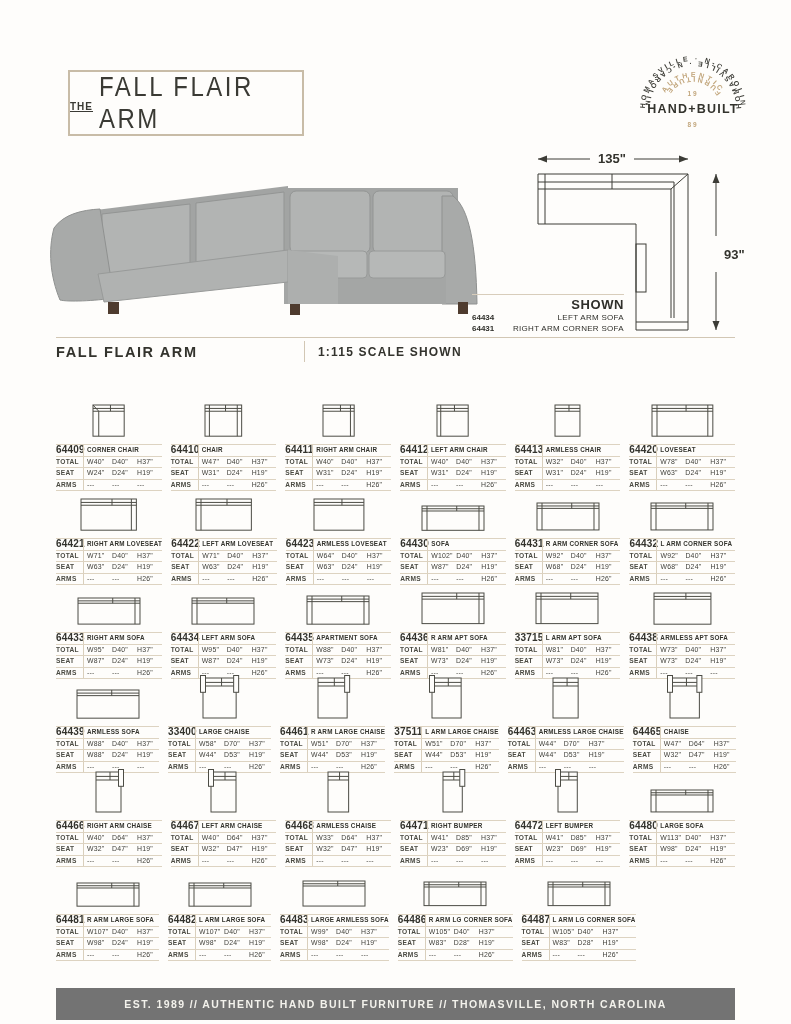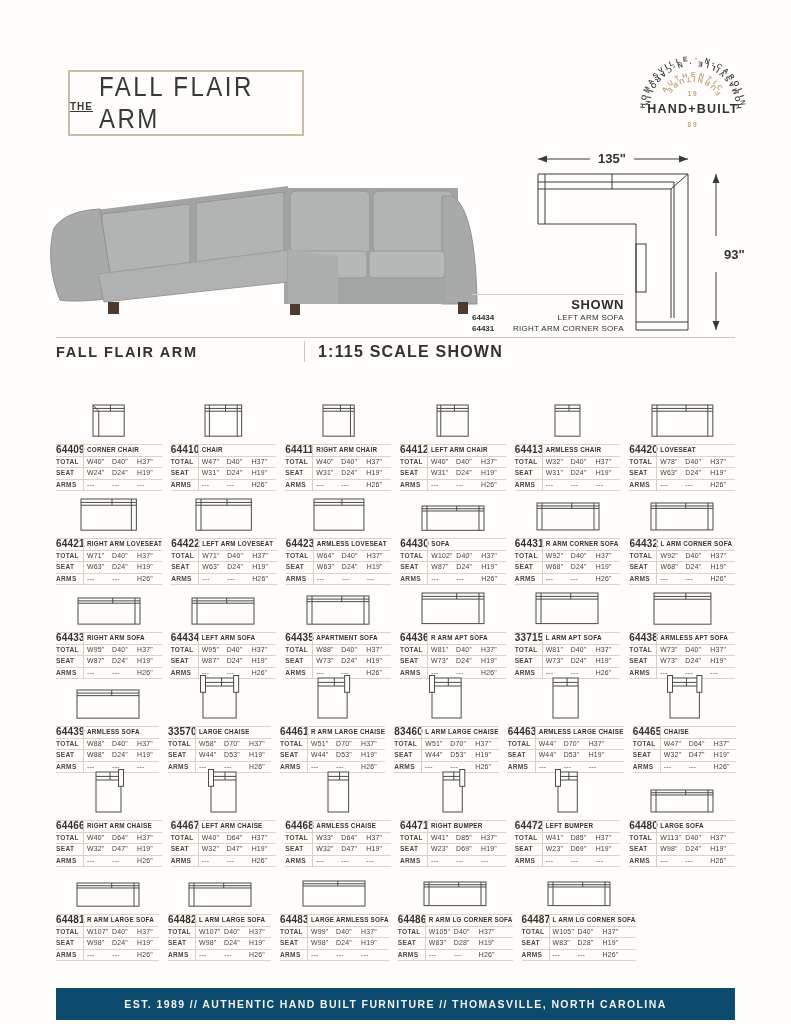--- a/index.html
+++ b/index.html
@@ -17,37 +17,37 @@
   .shown-block{left:472px;top:294px;width:152px;font-size:8px;}
   .shown-rule{border-top:1px solid #d8cdbb;margin-bottom:2px;}
   .shown-head{text-align:right;font-weight:700;font-size:13px;letter-spacing:.6px;color:#2f2f2a;margin-bottom:1px;}
   .shown-row{display:flex;justify-content:space-between;line-height:10.5px;color:#2f2f2a;}
   .shown-row b{font-weight:700;}
   .shown-row span{letter-spacing:.3px;}
   
   .titlebar{left:56px;top:337px;width:679px;border-top:1px solid #d2c7b4;display:flex;align-items:center;height:27px;}
   .titlebar .t-left{width:248px;font-size:14.5px;font-weight:700;letter-spacing:1.6px;color:#33332d;}
   .titlebar .t-div{border-left:1px solid #d2c7b4;height:21px;}
-  .titlebar .t-right{padding-left:13px;font-size:16px;font-weight:700;letter-spacing:1.2px;color:#33332d;}
+  .titlebar .t-right{padding-left:13px;font-size:12px;font-weight:700;letter-spacing:1.2px;color:#33332d;}
   
   .grid{left:56px;top:397px;width:679px;}
   .grid-row{display:grid;grid-template-columns:repeat(6,1fr);column-gap:9px;height:94px;}
   .cell{display:flex;flex-direction:column;}
   .icon-wrap{height:44px;display:flex;align-items:flex-end;justify-content:center;padding-bottom:3px;}
   .ptable{width:100%;font-size:7px;}
   .prow{display:flex;align-items:center;border-bottom:1px solid #ddd3c1;line-height:10.5px;height:10.5px;}
   .prow.first{border-top:1px solid #ddd3c1;}
   .p-num{width:27px;font-weight:700;font-size:10px;color:#33332d;letter-spacing:.2px;flex:none;}
   .p-name{border-left:1px solid #d9cfbc;padding-left:3px;font-weight:700;font-size:6.3px;letter-spacing:.25px;color:#33332d;white-space:nowrap;overflow:visible;}
   .p-label{width:27px;font-weight:700;font-size:6.6px;color:#4a4a42;letter-spacing:.3px;flex:none;}
   .p-vals{border-left:1px solid #d9cfbc;padding-left:3px;display:flex;flex:1;}
   .p-vals span{width:25px;font-size:6.9px;color:#3e3e38;letter-spacing:.2px;}
   .p-vals span:last-child{width:22px;}
   
-  .footer{left:56px;top:988px;width:679px;height:32px;background:#0c4a6e;display:flex;align-items:center;justify-content:center;}
+  .footer{left:56px;top:988px;width:679px;height:32px;background:#737373;display:flex;align-items:center;justify-content:center;}
   .footer span{color:#f3f2ec;font-size:10.5px;font-weight:700;letter-spacing:1.4px;transform:scaleY(1.12);white-space:nowrap;}
   svg text{font-family:"Liberation Sans",sans-serif;}
 </style>
 </head>
 <body>
 
 <div class="abs logo-box">
   <span class="logo-the">THE</span>
   <span class="logo-title">FALL FLAIR ARM</span>
 </div>
@@ -941,21 +941,21 @@
             <rect x="5" y="5" width="33.14285714285714" height="40" fill="#fefdfb" stroke="#4c4c45" stroke-width="1"></rect>
             <line x1="5" y1="9.4" x2="38.14285714285714" y2="9.4" stroke="#4c4c45" stroke-width="1" fill="none"></line>
             <line x1="5" y1="13" x2="38.14285714285714" y2="13" stroke="#4c4c45" stroke-width="1" fill="none"></line>
             <line x1="23.56" y1="5" x2="23.56" y2="13" stroke="#4c4c45" stroke-width="1" fill="none"></line>
             <rect x="2.5" y="2.5" width="5" height="16.8" fill="#fefdfb" stroke="#4c4c45" stroke-width="1"></rect>
             <rect x="35.64285714285714" y="2.5" width="5" height="16.8" fill="#fefdfb" stroke="#4c4c45" stroke-width="1"></rect>
           </svg>
         </div>
         <div class="ptable">
           <div class="prow first">
-            <span class="p-num">33570</span>
+            <span class="p-num">33400</span>
             <span class="p-name">LARGE CHAISE</span>
           </div>
           <div class="prow">
             <span class="p-label">TOTAL</span>
             <span class="p-vals">
               <span>W58"</span>
               <span>D70"</span>
               <span>H37"</span>
             </span>
           </div>
@@ -1023,21 +1023,21 @@
           <svg width="39.14285714285714" height="50" viewBox="0 0 39.14285714285714 50" xmlns="http://www.w3.org/2000/svg">
             <rect x="5" y="5" width="29.142857142857142" height="40" fill="#fefdfb" stroke="#4c4c45" stroke-width="1"></rect>
             <line x1="5" y1="9.4" x2="34.14285714285714" y2="9.4" stroke="#4c4c45" stroke-width="1" fill="none"></line>
             <line x1="5" y1="13" x2="34.14285714285714" y2="13" stroke="#4c4c45" stroke-width="1" fill="none"></line>
             <line x1="21.32" y1="5" x2="21.32" y2="13" stroke="#4c4c45" stroke-width="1" fill="none"></line>
             <rect x="2.5" y="2.5" width="5" height="16.8" fill="#fefdfb" stroke="#4c4c45" stroke-width="1"></rect>
           </svg>
         </div>
         <div class="ptable">
           <div class="prow first">
-            <span class="p-num">83460</span>
+            <span class="p-num">37511</span>
             <span class="p-name">L ARM LARGE CHAISE</span>
           </div>
           <div class="prow">
             <span class="p-label">TOTAL</span>
             <span class="p-vals">
               <span>W51"</span>
               <span>D70"</span>
               <span>H37"</span>
             </span>
           </div>

